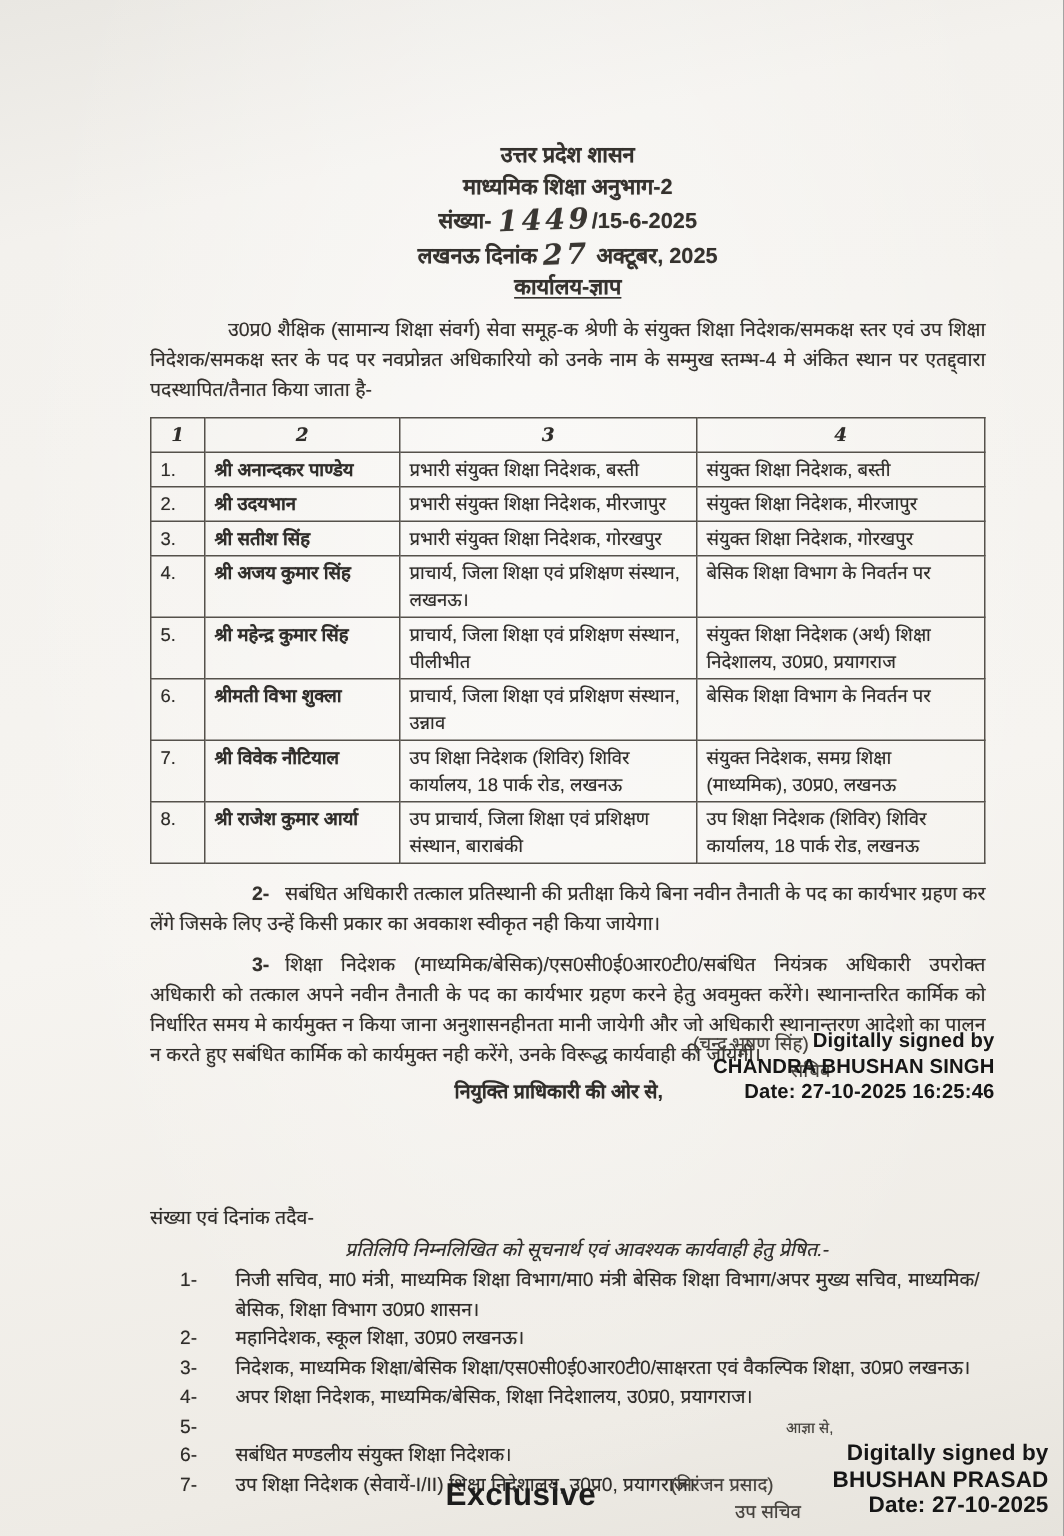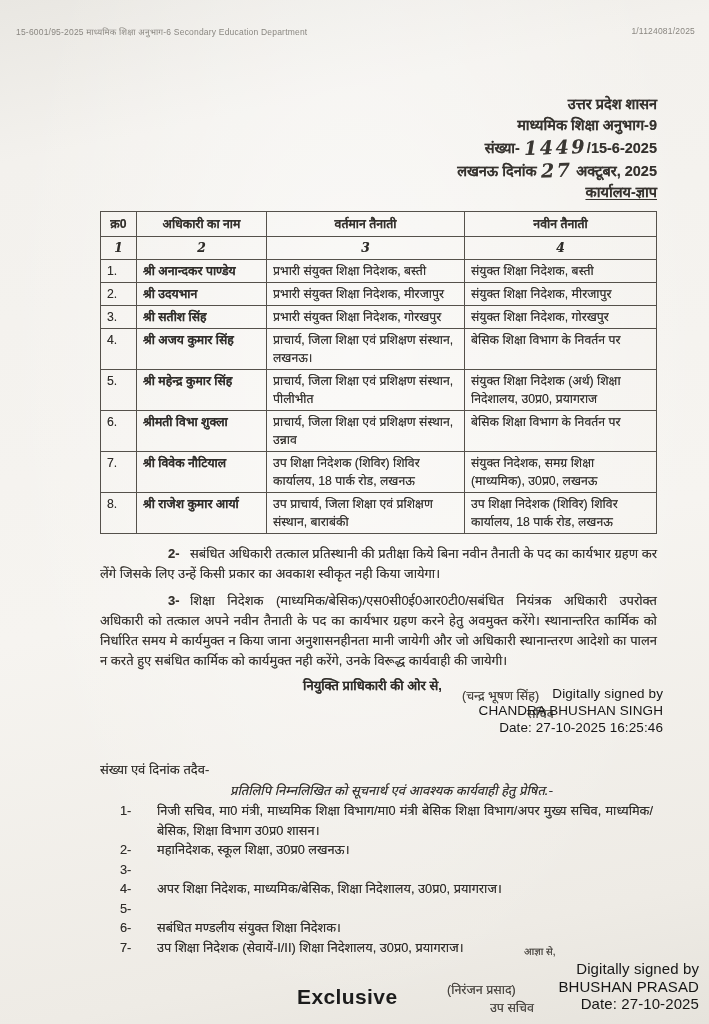--- a/index.html
+++ b/index.html
@@ -15,21 +15,21 @@
     text-shadow:0 0 .5px rgba(70,64,58,.55);
   }
 
   
   .top-refs { position:absolute; top:26px; left:16px; right:14px;
     display:flex; justify-content:space-between;
     font-size:8.5px; color:#8a8781; letter-spacing:.2px; text-shadow:none; }
 
   .doc { position:absolute; left:100px; top:94px; width:557px; }
 
-  .title-block { text-align:right; font-size:14.5px; font-weight:700; color:#35322e; line-height:21px; }
+  .title-block { text-align:center; font-size:14.5px; font-weight:700; color:#35322e; line-height:21px; }
   .title-line { white-space:nowrap; }
   .hand { font-family:"DejaVu Serif","Liberation Serif",serif; font-style:italic; font-weight:700;
     font-size:19px; letter-spacing:2.5px; display:inline-block; transform:rotate(-2deg);
     position:relative; top:1px; color:#3a3733; }
   .memo-type { text-decoration:underline; text-underline-offset:2px; }
 
   .para { font-size:13px; line-height:20px; text-align:justify; color:#34312d; }
   .para-first { text-indent:52px; margin-top:7px; }
   .pnum { display:inline-block; width:56px; font-weight:600; }
   .numbered { text-indent:34px; }
@@ -52,63 +52,54 @@
   .dist { margin-top:66px; font-size:12.8px; }
   .dist-head { font-size:13px; }
   .dist-head .u { text-decoration-color:#6b6862; text-underline-offset:2px; }
   .copy-line { margin-left:130px; margin-top:3px; font-size:13px;font-style:italic; }
   .dist-list { margin-top:2px; }
   .dist-item { display:flex; line-height:19.5px; }
   .dist-item .dnum { width:57px; padding-left:20px; flex:none; }
   .dist-item .dtxt { flex:1; text-align:justify; padding-right:4px; }
 
   
-  .digital { font-size:13.5px; color:#161616; line-height:1.25; font-weight:400;
+  .digital { font-size:13.5px; color:#161616; line-height:1.25; font-weight:700;
     text-shadow:none; letter-spacing:.1px; }
   .sig-hindi { font-size:12.5px; color:#45423d; white-space:nowrap; }
   .sig1-name { position:absolute; left:462px; top:687px; }
   .sig1-title { position:absolute; left:527px; top:705px; }
   .sig1-digital { position:absolute; left:415px; top:686px; width:248px; text-align:right; }
   .sig2-order { position:absolute; left:524px; top:944px; font-size:10px; color:#45423d; }
   .sig2-digital { position:absolute; right:10px; top:960px; text-align:right; font-size:15px; line-height:1.18; }
   .sig2-name { position:absolute; left:447px; top:981px; }
   .sig2-title { position:absolute; left:490px; top:999px; }
 
   .watermark { position:absolute; left:297px; top:985px; font-size:21px; font-weight:800;
     color:#1c1c1c; letter-spacing:.4px; text-shadow:none; }
 </style>
 </head>
 <body>
 
 <div class="page">
 
-  <div class="top-refs">
-    <span>15-6001/95-2025 माध्यमिक शिक्षा अनुभाग-6 Secondary Education Department</span>
-    <span>1/1124081/2025</span>
-  </div>
 
   <div class="doc">
 
     <div class="title-block">
       <div class="title-line">उत्तर प्रदेश शासन</div>
-      <div class="title-line">माध्यमिक शिक्षा अनुभाग-9</div>
+      <div class="title-line">माध्यमिक शिक्षा अनुभाग-2</div>
       <div class="title-line"><span>संख्या- </span><span class="hand">1449</span><span>/15-6-2025</span></div>
       <div class="title-line"><span>लखनऊ  दिनांक </span><span class="hand">27</span><span> अक्टूबर, 2025</span></div>
       <div class="title-line memo-type">कार्यालय-ज्ञाप</div>
     </div>
 
+    <p class="para para-first">उ0प्र0 शैक्षिक (सामान्य शिक्षा संवर्ग) सेवा समूह-क श्रेणी के संयुक्त शिक्षा निदेशक/समकक्ष स्तर एवं उप शिक्षा निदेशक/समकक्ष स्तर के पद पर नवप्रोन्नत अधिकारियो को उनके नाम के सम्मुख स्तम्भ-4 मे अंकित स्थान पर एतद्द्वारा पदस्थापित/तैनात किया जाता है-</p>
 
     <table class="posting">
       <tbody>
-          <tr>
-        <th class="c-sn">क्र0</th>
-        <th class="c-name">अधिकारी का नाम</th>
-        <th class="c-cur">वर्तमान तैनाती</th>
-        <th class="c-new">नवीन तैनाती</th>
-      </tr>
       <tr class="colnum">
         <td>1</td>
         <td>2</td>
         <td>3</td>
         <td>4</td>
       </tr>
       <tr>
         <td class="c-sn">1.</td>
         <td class="c-name">श्री अनान्दकर पाण्डेय</td>
         <td class="c-cur">प्रभारी संयुक्त शिक्षा निदेशक, बस्ती</td>
@@ -172,20 +163,21 @@
         <div class="dist-item">
             <span class="dnum">1-</span>
             <span class="dtxt">निजी सचिव, मा0 मंत्री, माध्यमिक शिक्षा विभाग/मा0 मंत्री बेसिक शिक्षा विभाग/अपर मुख्य सचिव, माध्यमिक/बेसिक, शिक्षा विभाग उ0प्र0 शासन।</span>
           </div>
         <div class="dist-item">
             <span class="dnum">2-</span>
             <span class="dtxt">महानिदेशक, स्कूल शिक्षा, उ0प्र0 लखनऊ।</span>
           </div>
         <div class="dist-item">
             <span class="dnum">3-</span>
+            <span class="dtxt">निदेशक, माध्यमिक शिक्षा/बेसिक शिक्षा/एस0सी0ई0आर0टी0/साक्षरता एवं वैकल्पिक शिक्षा, उ0प्र0 लखनऊ।</span>
           </div>
         <div class="dist-item">
             <span class="dnum">4-</span>
             <span class="dtxt">अपर शिक्षा निदेशक, माध्यमिक/बेसिक, शिक्षा निदेशालय, उ0प्र0, प्रयागराज।</span>
           </div>
         <div class="dist-item">
             <span class="dnum">5-</span>
           </div>
         <div class="dist-item">
             <span class="dnum">6-</span>

